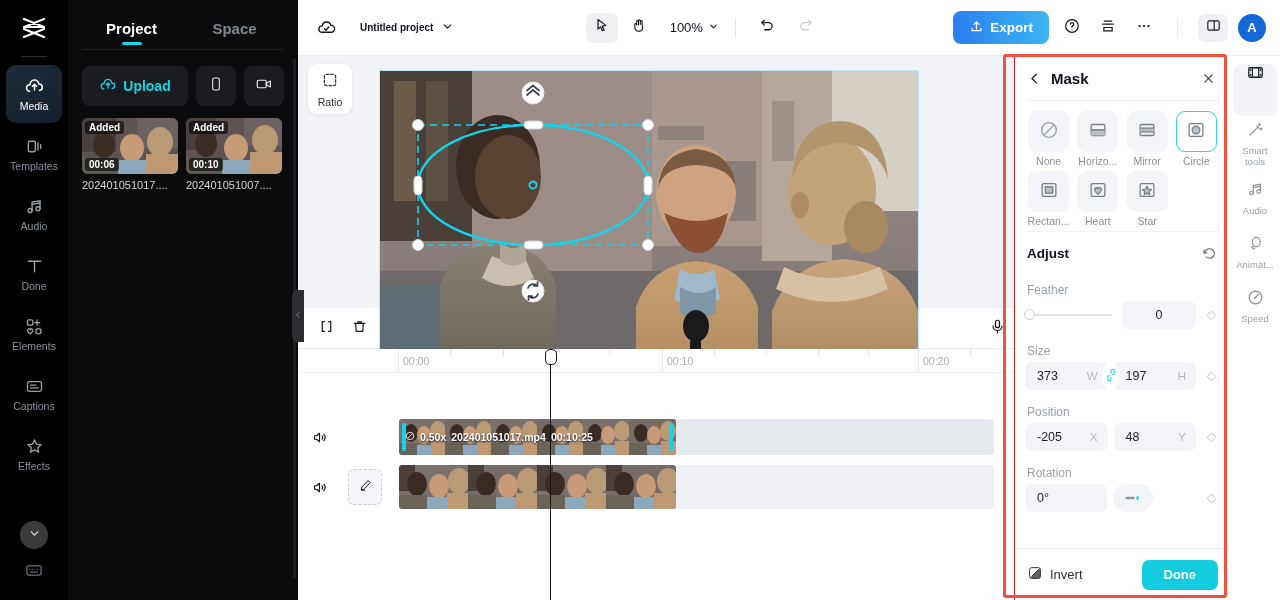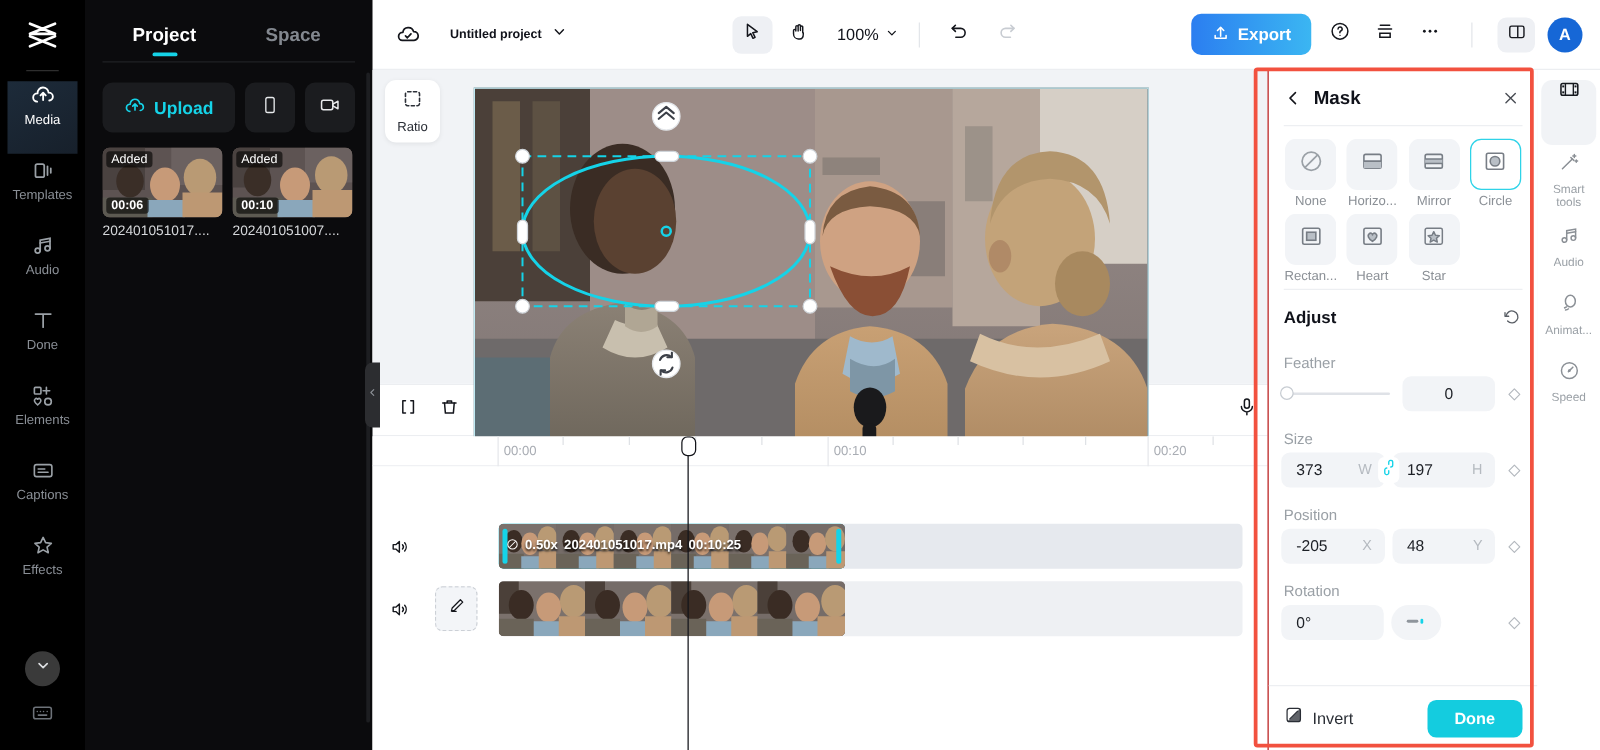--- a/index.html
+++ b/index.html
@@ -13,22 +13,22 @@
 
   
   .rail {
     width: 68px; height: 600px; background: #000000;
     display: flex; flex-direction: column; align-items: center;
     flex: none; position: relative; overflow: hidden;
   }
   .rail-logo { width: 68px; height: 56px; display: flex; align-items: center; justify-content: center; }
   .rail-sep { width: 26px; height: 1px; background: #2e2e2e; margin-bottom: 8px; }
   .rail-item {
-    width: 56px; height: 58px; border-radius: 0;
-    display: flex; flex-direction: column; align-items: center; justify-content: flex-start;
+    width: 56px; height: 58px; border-radius: 10px;
+    display: flex; flex-direction: column; align-items: center; justify-content: center;
     gap: 4px; cursor: pointer; margin-bottom: 2px; flex: none;
   }
   .rail-item.active { background: linear-gradient(150deg,#1d2b3a 0%,#17202b 100%); }
   .rail-ico { width: 22px; height: 22px; display: flex; align-items: center; justify-content: center; }
   .rail-ico svg { width: 21px; height: 21px; }
   .rail-label { font-size: 10.5px; color: #8a8f96; line-height: 1.1; text-align: center; }
   .rail-item.active .rail-label { color: #ffffff; }
   .rail-chevron {
     position: absolute; left: 20px; top: 521px;
     width: 28px; height: 28px; border-radius: 50%;
@@ -64,21 +64,21 @@
     display: flex; align-items: center; justify-content: center; cursor: pointer;
   }
   .mp-grid { display: flex; gap: 8px; }
   .mp-card { width: 96px; cursor: pointer; }
   .mp-thumb {
     width: 96px; height: 56px; border-radius: 6px; position: relative; overflow: hidden;
     background: #3a3330;
   }
   .mp-badge {
     position: absolute; left: 3px; top: 3px; background: rgba(0,0,0,.6);
-    color: #fff; font-size: 10px; padding: 1px 4px; border-radius: 3px; font-weight: normal;
+    color: #fff; font-size: 10px; padding: 1px 4px; border-radius: 3px; font-weight: bold;
   }
   .mp-dur {
     position: absolute; left: 3px; bottom: 3px; background: rgba(0,0,0,.6);
     color: #fff; font-size: 10px; padding: 1px 4px; border-radius: 3px; font-weight: bold;
   }
   .mp-name {
     font-size: 11px; color: #d6d8db; margin-top: 5px;
     white-space: nowrap; overflow: hidden; text-overflow: ellipsis;
   }
   .mp-scroll {

